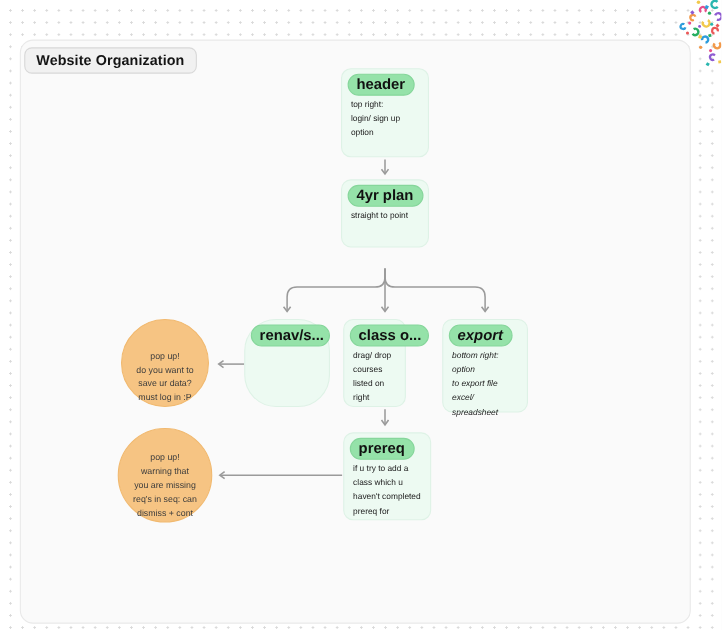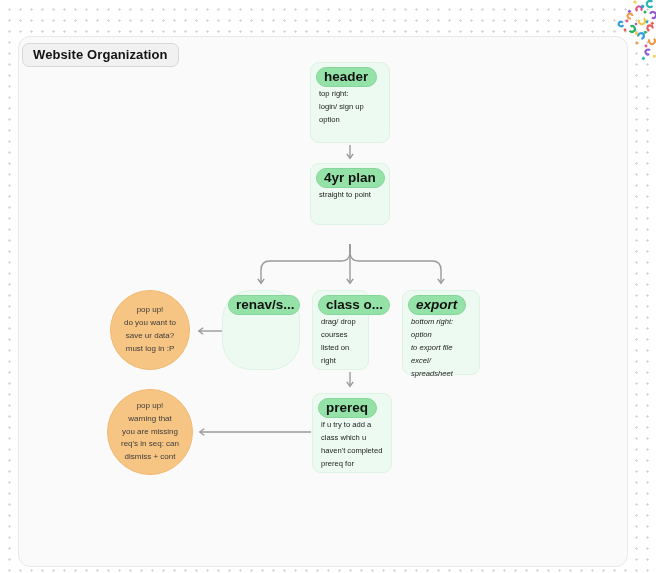--- a/index.html
+++ b/index.html
@@ -91,21 +91,21 @@
     white-space: pre-line;
   }
 
   
   .popup-circle {
     position: absolute;
     border-radius: 50%;
     background: #f6c483;
     border: 1px solid #f1b96f;
     display: flex;
-    align-items: center;
+    align-items: flex-end;
     justify-content: center;
     text-align: center;
     z-index: 3;
   }
   .popup-circle .circle-text {
     font-size: 8px;
     line-height: 1.6;
     color: #3c3c3c;
     white-space: pre-line;
   }

